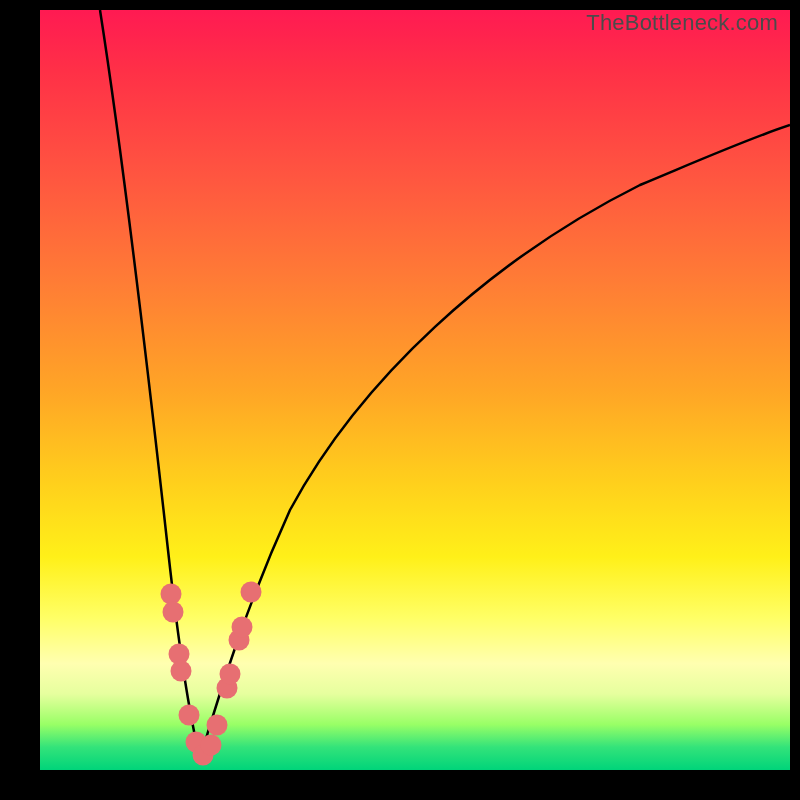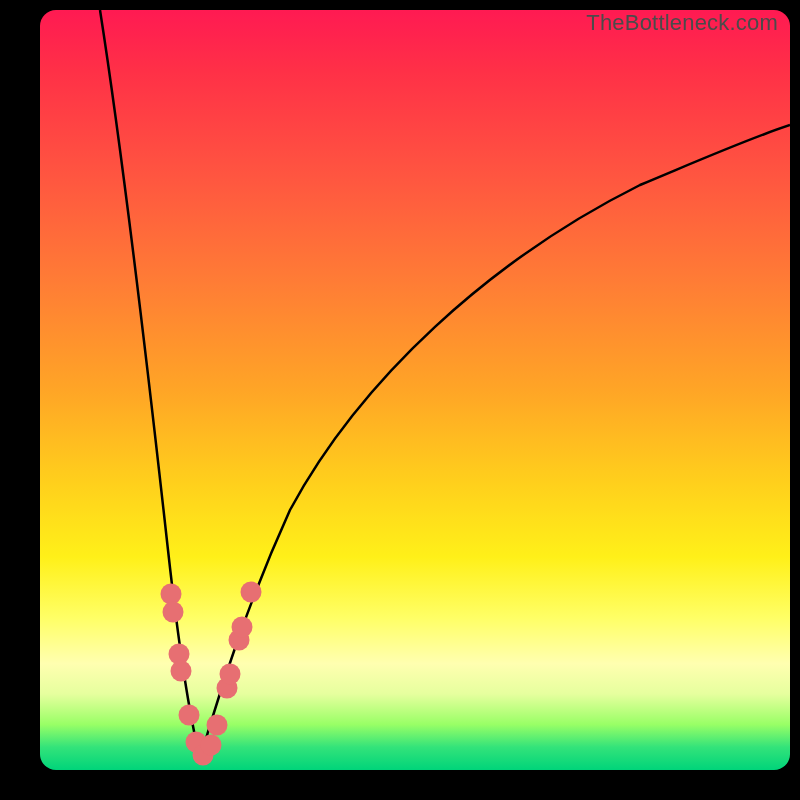--- a/index.html
+++ b/index.html
@@ -34,21 +34,20 @@
       #ffa526 50%,
       #ffcf1c 62%,
       #fff019 72%,
       #ffff66 80%,
       #ffffb0 86%,
       #e6ff9e 90%,
       #99ff66 94%,
       #33e37a 97%,
       #00d47a 100%
     );
-    border-radius: 16px;
   }
   .attrib {
     position: absolute;
     top: 0px;
     right: 12px;
     font-size: 22px;
     font-weight: 500;
     color: #4b4b4b;
     letter-spacing: 0.2px;
     z-index: 10;

